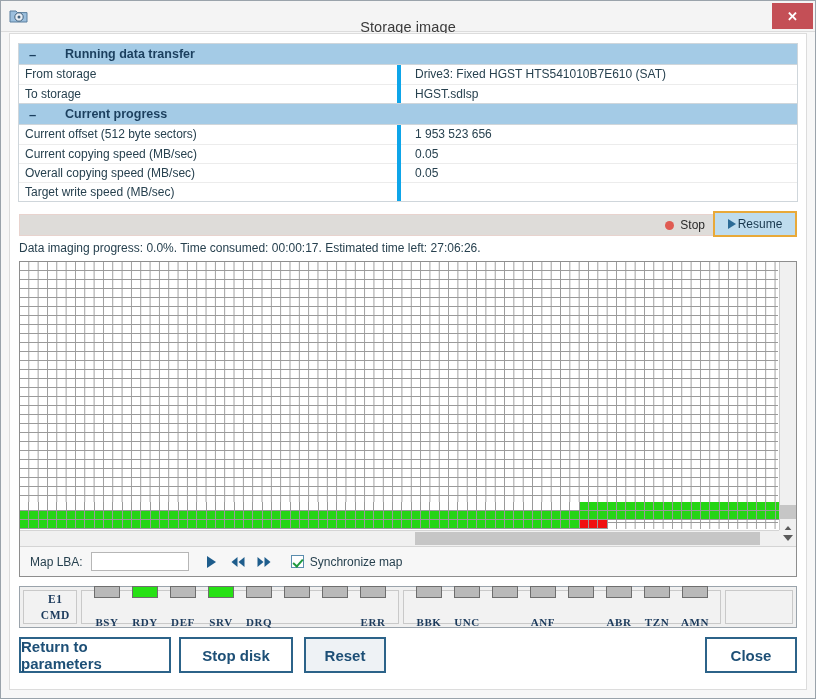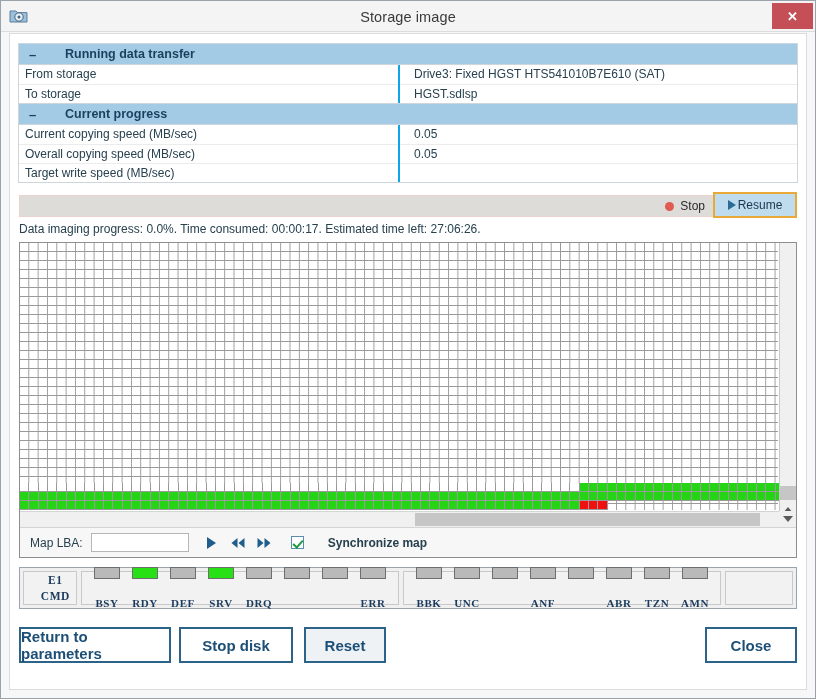--- a/index.html
+++ b/index.html
@@ -23,21 +23,21 @@
     position: relative;
     height: 31px;
     background: #f4f4f4;
     border-bottom: 1px solid #dcdcdc;
   }
   .titlebar .app-icon {
     position: absolute; left: 8px; top: 5px;
     width: 20px; height: 20px;
   }
   .titlebar .title-text {
-    position: absolute; left: 0; right: 0; top: 8px;
+    position: absolute; left: 0; right: 0; top: 18px;
     text-align: center;
     font-size: 14.5px;
     color: #3a3a3a;
     letter-spacing: 0.1px;
   }
   .titlebar .close-btn {
     position: absolute; right: 2px; top: 2px;
     width: 41px; height: 26px;
     background: #c44f56;
     color: #ffffff;
@@ -82,21 +82,21 @@
   }
   table.info td {
     height: 19px;
     font-size: 12px;
     color: #27414f;
     padding: 0 0 0 6px;
     border-bottom: 1px solid #ececec;
     white-space: nowrap;
     overflow: hidden;
   }
-  table.info td.k { width: 380px; border-right: 2px solid #0ea5e9; }
+  table.info td.k { width: 380px; border-right: 4px solid #0ea5e9; }
   table.info td.v { color: #27414f; padding-left: 14px; }
   table.info tr.last td { border-bottom: none; }
 
   .panel {
     margin: 9px 8px 0 8px;
     border: 1px solid #cfd6db;
   }
   .panel .group-header { border-bottom: 1px solid #cfd6db; }
 
   
@@ -279,24 +279,23 @@
     width: 26px; height: 20px;
     display: flex; align-items: center; justify-content: center;
     cursor: pointer;
     color: #1e5d8c;
     font-size: 11px;
   }
   .navbtn.first { margin-left: 10px; }
   .tri-right { width:0;height:0;border-top:6px solid transparent;border-bottom:6px solid transparent;border-left:9px solid #1e5d8c;}
   .chk-wrap {
     display: flex; align-items: center;
-    gap: 24px;
+    gap: 6px;
     margin-left: 14px;
     cursor: pointer;
-    font-weight: bold;
   }
   .chk {
     width: 13px; height: 13px;
     border: 1px solid #5b8dae;
     background: #ffffff;
     position: relative;
   }
   .chk:after {
     content: "";
     position: absolute;
@@ -355,21 +354,21 @@
     font-size: 11.5px;
     color: #1b3a5c;
     font-weight: bold;
     line-height: 16px;
     letter-spacing: 0.6px;
   }
   .led-group.tail { flex: 1; }
 
   
   .btn-row {
-    margin: 18px 9px 0 9px;
+    margin: 9px 9px 0 9px;
     position: relative;
     height: 38px;
   }
   .btn {
     position: absolute;
     top: 0;
     height: 36px;
     background: #ffffff;
     border: 2px solid #2c6389;
     color: #1d4f76;
@@ -422,20 +421,24 @@
         </table>
     </div>
 
     <div class="panel" style="margin-top:0;border-top:none;">
       <div class="group-header">
         <span class="collapse">–</span>
         <span class="ghlabel">Current progress</span>
       </div>
       <table class="info">
         <tbody>
+            <tr>
+          <td class="k">Current offset (512 byte sectors)</td>
+          <td class="v">1 953 523 656</td>
+        </tr>
         <tr>
           <td class="k">Current copying speed (MB/sec)</td>
           <td class="v">0.05</td>
         </tr>
         <tr>
           <td class="k">Overall copying speed (MB/sec)</td>
           <td class="v">0.05</td>
         </tr>
         <tr class="last">
           <td class="k">Target write speed (MB/sec)</td>

